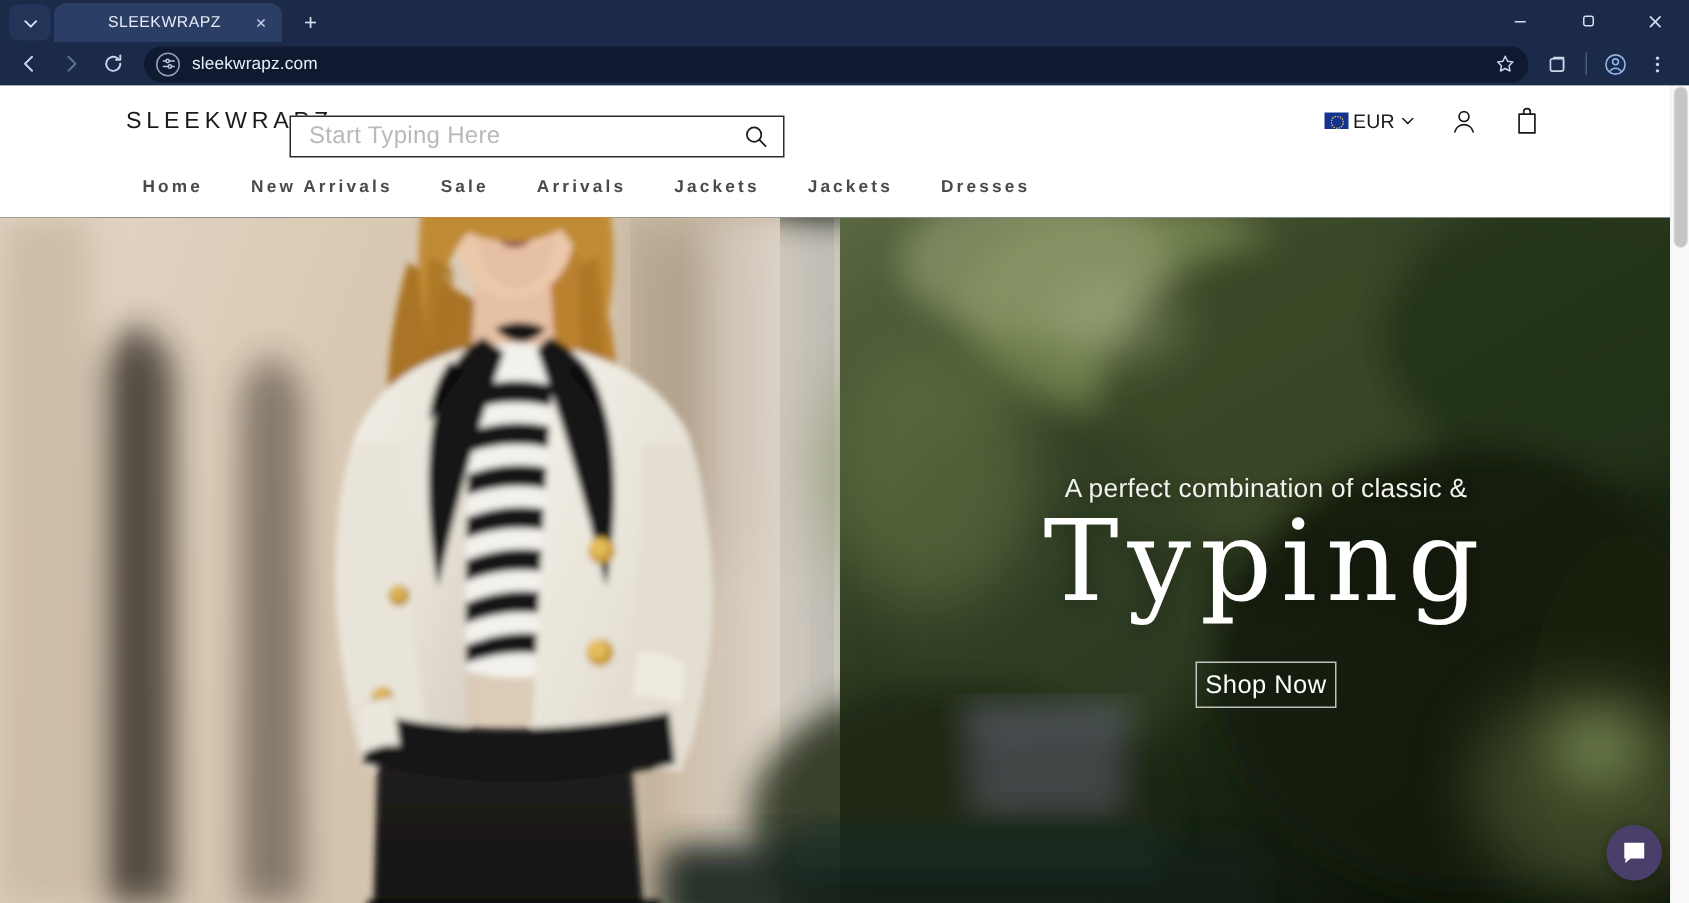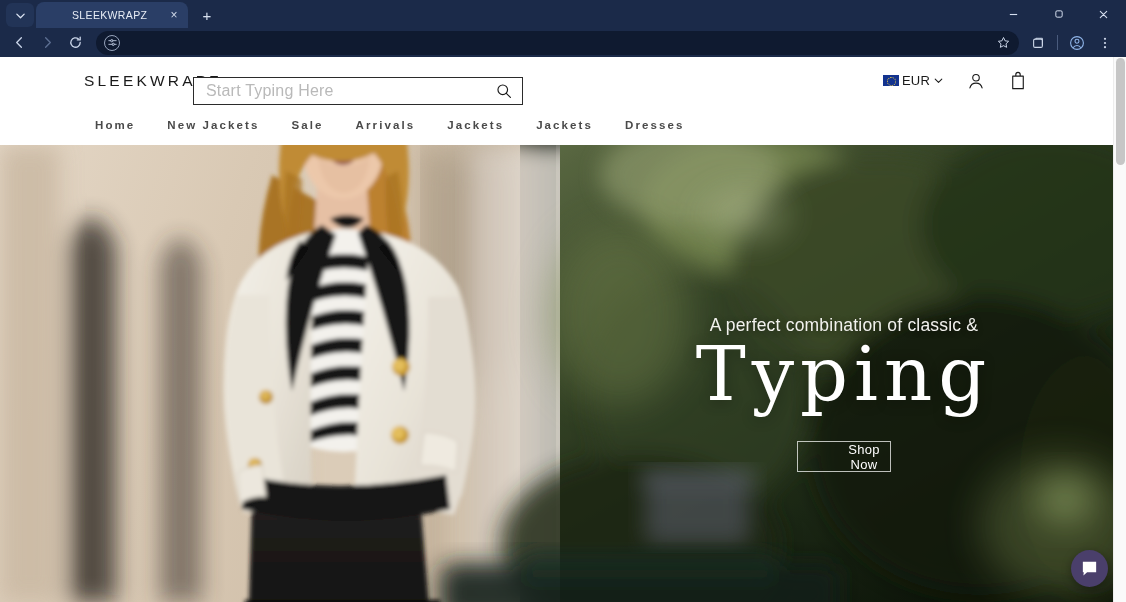--- a/index.html
+++ b/index.html
@@ -165,24 +165,23 @@
   .hero-title {
     font-family:"DejaVu Serif", serif;
     font-size:75px; line-height:.92; color:#ffffff;
     letter-spacing:6px; text-align:center; font-weight:400;
     text-shadow:0 2px 14px rgba(0,0,0,.30);
   }
   .hero-title span { display:block; }
   .shop-btn {
     margin-top:32px; width:94px; height:31px;
     border:1px solid rgba(255,255,255,.72); background:transparent;
-    color:#fff; font-size:13px; letter-spacing:.3px;
+    color:#fff; font-size:17px; letter-spacing:.3px;
     display:flex; align-items:center; justify-content:center;
     font-family:"Liberation Sans", sans-serif;
-    padding-left:40px;
   }
 
   
   .chat-widget {
     position:absolute; right:18px; bottom:15px;
     width:37px; height:37px; border-radius:50%;
     background:#4a3f6b;
     display:flex; align-items:center; justify-content:center;
     box-shadow:0 2px 10px rgba(0,0,0,.35); z-index:20;
   }
@@ -253,20 +252,21 @@
     </div>
 
     <div class="urlbar">
       <span class="url-icon">
         <svg width="11" height="11" viewBox="0 0 12 12">
           <path d="M2 4 H4.2 M6.2 4 H10 M2 8 H5.8 M7.8 8 H10" stroke="#b9c5db" stroke-width="1" stroke-linecap="round"></path>
           <circle cx="5.2" cy="4" r="1.25" fill="none" stroke="#b9c5db" stroke-width="1"></circle>
           <circle cx="6.8" cy="8" r="1.25" fill="none" stroke="#b9c5db" stroke-width="1"></circle>
         </svg>
       </span>
+      <span class="url-text">sleekwrapz.com</span>
       <span class="star-btn">
         <svg width="13" height="13" viewBox="0 0 14 14">
           <path d="M7 1.6 L8.7 5.2 L12.5 5.7 L9.7 8.4 L10.4 12.2 L7 10.4 L3.6 12.2 L4.3 8.4 L1.5 5.7 L5.3 5.2 Z" fill="none" stroke="#cdd7e9" stroke-width="1.05" stroke-linejoin="round"></path>
         </svg>
       </span>
     </div>
 
     <div class="omni-right">
       <div class="omni-icon">
         <svg width="14" height="14" viewBox="0 0 16 16">
@@ -321,21 +321,21 @@
 
         <svg class="icon-btn" viewBox="0 0 22 22">
           <path d="M5.2 5.6 H16.8 V19.4 H5.2 Z" fill="none" stroke="#1a1a1a" stroke-width="1.25" stroke-linejoin="round"></path>
           <path d="M8.6 5.6 V3.9 A2.4 2.4 0 0 1 13.4 3.9 V5.6" fill="none" stroke="#1a1a1a" stroke-width="1.25" stroke-linejoin="round"></path>
         </svg>
       </div>
     </header>
 
     <nav class="site-nav">
       <a class="nav-item">Home</a>
-      <a class="nav-item">New Jackets</a>
+      <a class="nav-item">New Arrivals</a>
       <a class="nav-item">Sale</a>
       <a class="nav-item">Arrivals</a>
       <a class="nav-item">Jackets</a>
       <a class="nav-item">Jackets</a>
       <a class="nav-item">Dresses</a>
     </nav>
 
     <section class="hero">
       <svg class="hero-bg" viewBox="0 0 1126 457" preserveAspectRatio="none">
         <defs>

